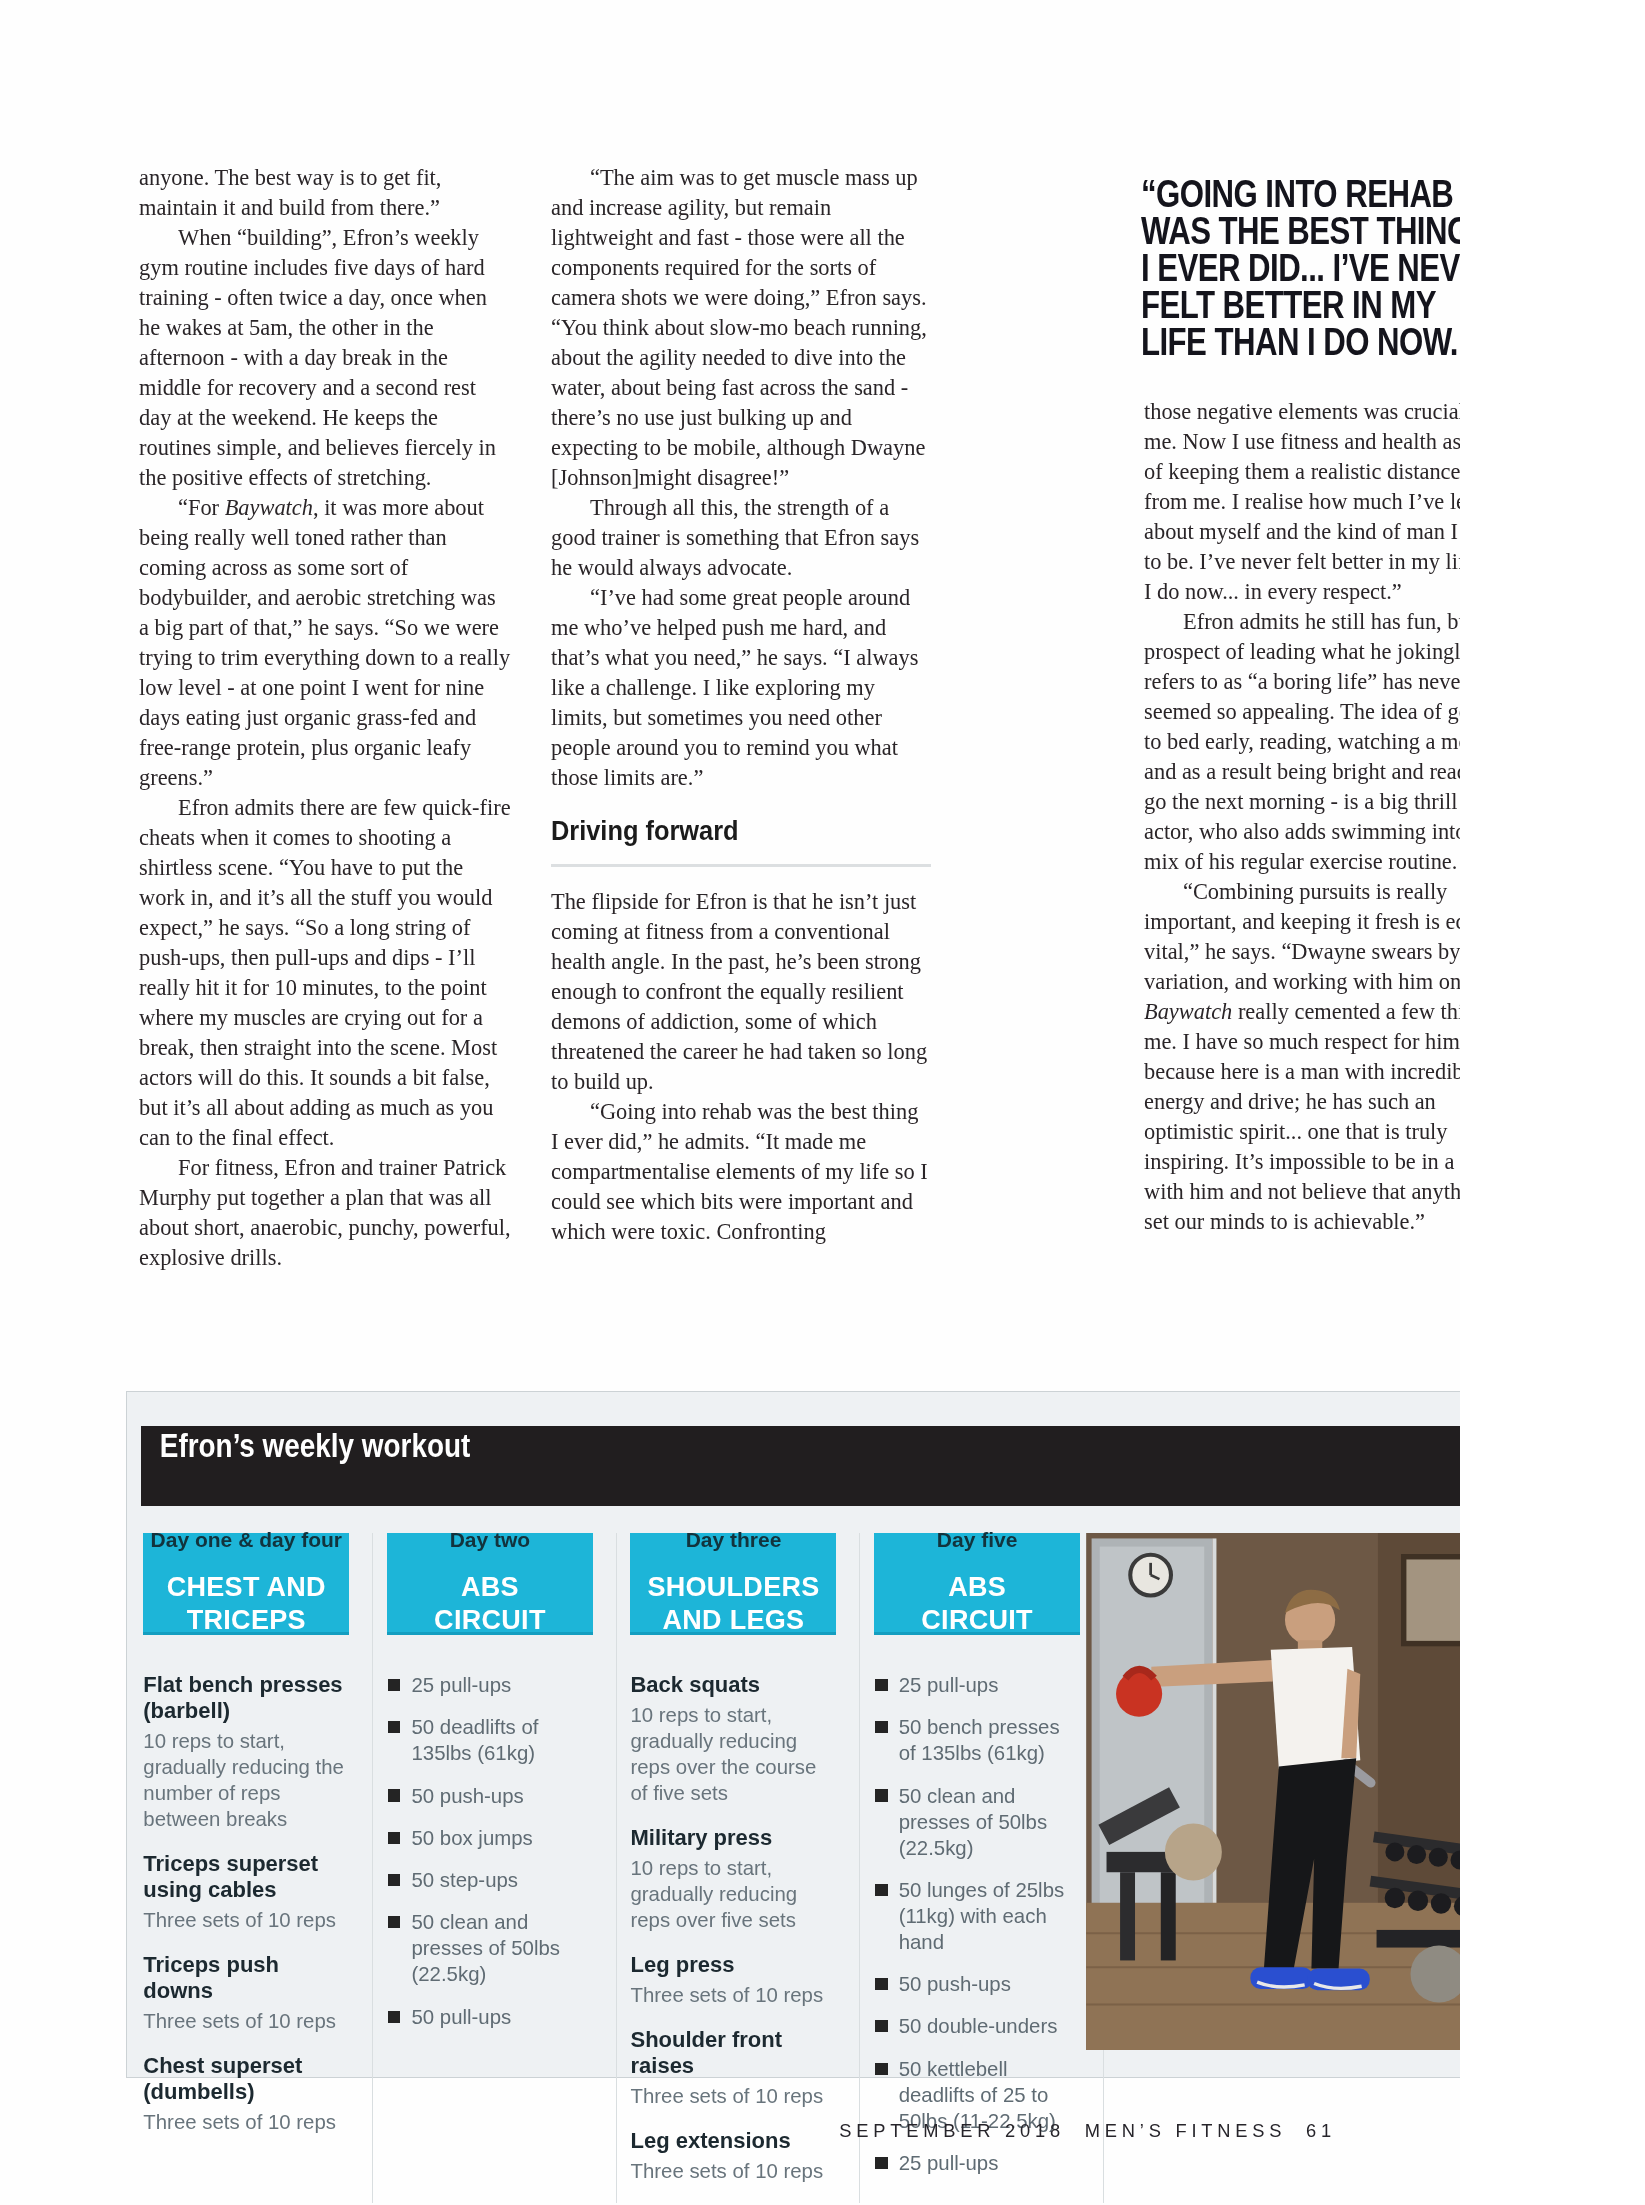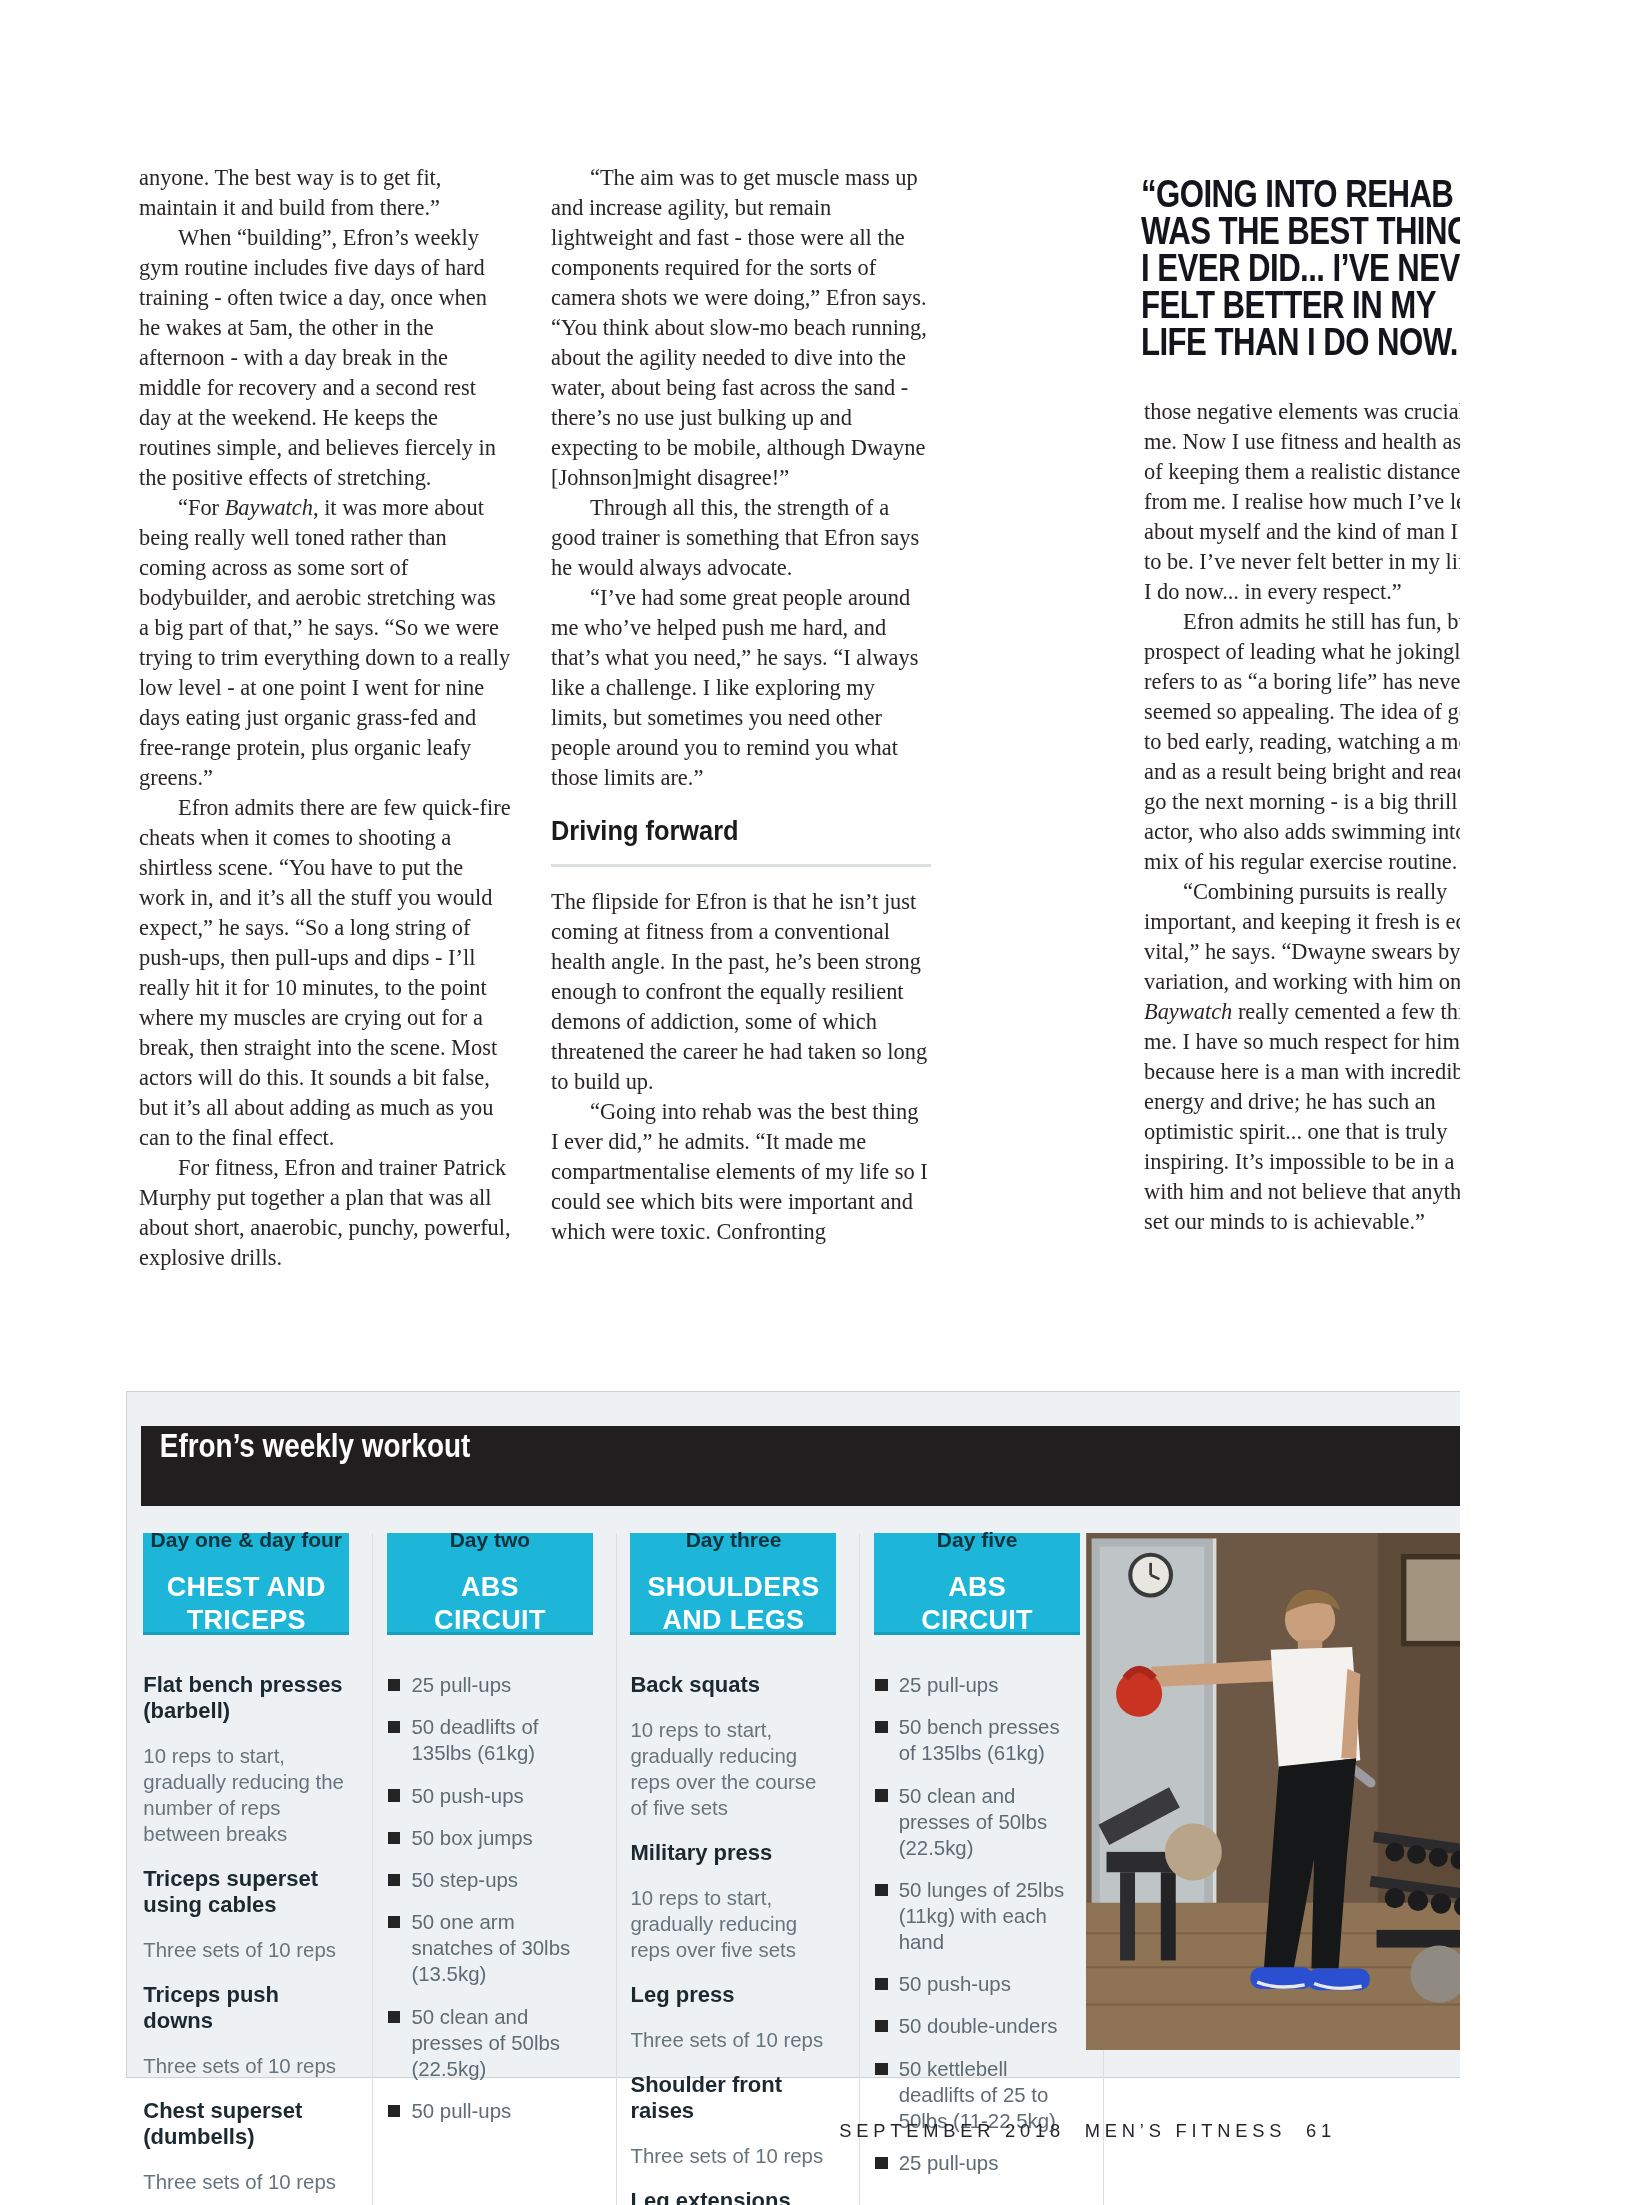--- a/index.html
+++ b/index.html
@@ -38,21 +38,21 @@
   .day{width:206px;margin-right:13.6px;border-right:1.4px solid #d9dee0;padding-right:23px;}
   .day-head{background:#1db5d8;height:102px;display:flex;flex-direction:column;
             justify-content:center;align-items:center;text-align:center;
             border-bottom:3.4px solid #149ec0;box-sizing:border-box;}
   .day-label{color:#12333d;font-weight:bold;font-size:21px;}
   .day-sub{color:#ffffff;font-weight:bold;font-size:27px;line-height:33px;
            white-space:pre-line;margin-top:19px;letter-spacing:0.3px;}
   .day-body{margin-top:37px;}
   .ex{margin-bottom:19px;}
   .ex-name{font-weight:bold;font-size:22px;line-height:26px;color:#1c2930;}
-  .ex-desc{font-size:20.4px;line-height:26px;color:#68747c;margin-top:19px;}
+  .ex-desc{font-size:20.4px;line-height:26px;color:#68747c;margin-top:4px;}
   .bl{display:flex;font-size:20.4px;line-height:26px;color:#5f6b73;margin-bottom:16.3px;}
   .bl .sq{flex:0 0 12.2px;height:12.2px;background:#242424;margin:6.8px 11px 0 1.4px;}
   .photo{position:absolute;right:15px;top:141px;width:421px;height:517px;overflow:hidden;}
   .photo svg{display:block;}
 
   
   .footer{position:absolute;right:124px;top:2120px;font-family:"Liberation Sans", sans-serif;
           font-size:18.3px;letter-spacing:4.8px;color:#26242a;white-space:pre;}
 </style>
 </head>
@@ -145,24 +145,20 @@
               <span class="sq"></span>
               <span>50 push-ups</span>
             </div>
             <div class="bl">
               <span class="sq"></span>
               <span>50 box jumps</span>
             </div>
             <div class="bl">
               <span class="sq"></span>
               <span>50 step-ups</span>
-            </div>
-            <div class="bl">
-              <span class="sq"></span>
-              <span>50 one arm snatches of 30lbs (13.5kg)</span>
             </div>
             <div class="bl">
               <span class="sq"></span>
               <span>50 clean and presses of 50lbs (22.5kg)</span>
             </div>
             <div class="bl">
               <span class="sq"></span>
               <span>50 pull-ups</span>
             </div>
           </div>

